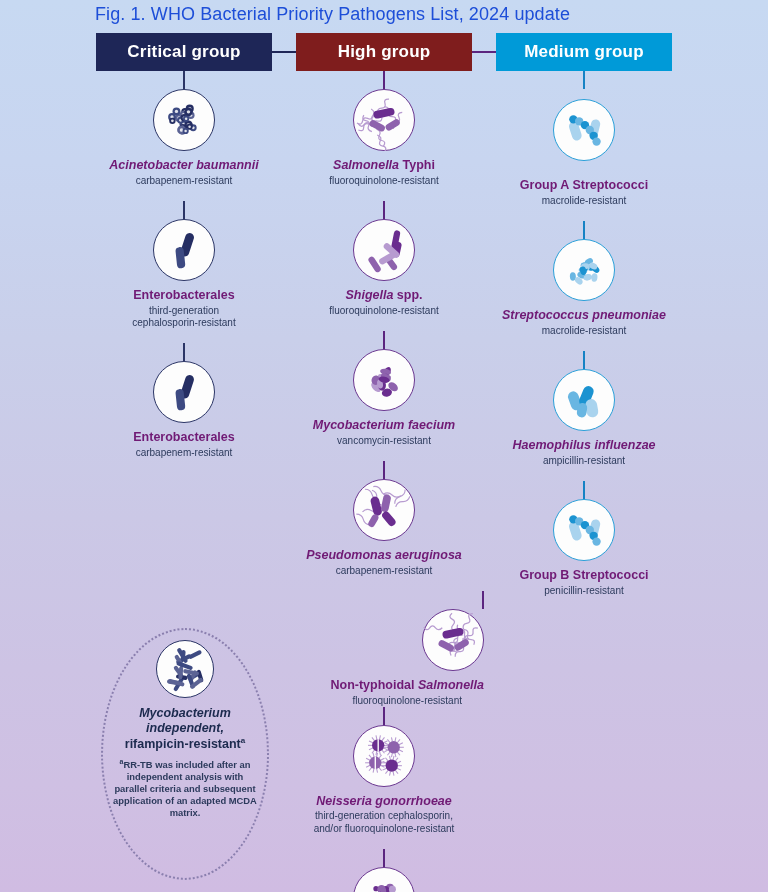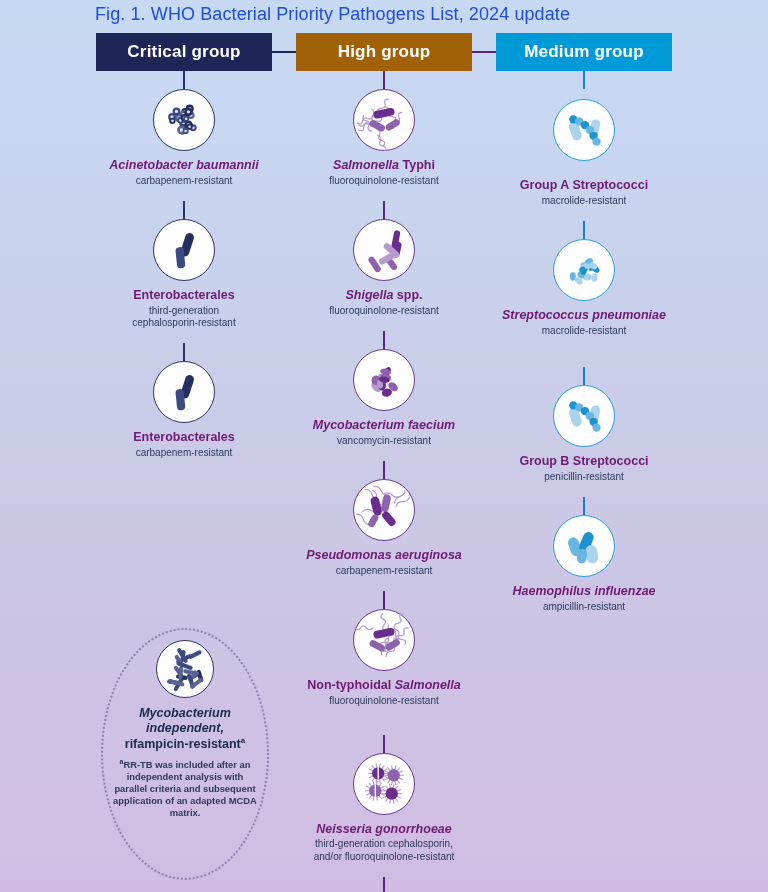--- a/index.html
+++ b/index.html
@@ -17,21 +17,21 @@
     font-size:18px;color:#1d4ed8;letter-spacing:.1px;
   }
 
   
   .hdr{
     position:absolute;top:33px;height:38px;
     display:flex;align-items:center;justify-content:center;
     color:#fff;font-weight:bold;font-size:17px;letter-spacing:.2px;
   }
   .hdr.critical{left:96px;width:176px;background:#1e2657;}
-  .hdr.high{left:296px;width:176px;background:#a16207;}
+  .hdr.high{left:296px;width:176px;background:#7f1d1d;}
   .hdr.medium{left:496px;width:176px;background:#009ad8;}
 
   .hdr-link{position:absolute;top:51px;height:2px;}
   .hdr-link.a{left:272px;width:24px;background:#1e2657;}
   .hdr-link.b{left:472px;width:24px;background:#5b257f;}
 
   
   .col{position:absolute;top:71px;width:200px;}
   .col.critical{left:84px;}
   .col.high{left:284px;}
@@ -270,21 +270,21 @@
             <rect x="29" y="15" width="8" height="18" rx="4" fill="#8e62ad" transform="rotate(12 33 24)"></rect>
             <rect x="32" y="31.5" width="8" height="17" rx="4" fill="#6a2d8f" transform="rotate(-40 36 40)"></rect>
             <rect x="16.5" y="35" width="7" height="14" rx="3.5" fill="#8e62ad" transform="rotate(30 20 42)"></rect>
           </svg>
         </div>
         <div class="labels">
           <div class="sp-name">Pseudomonas aeruginosa</div>
           <div class="sp-res">carbapenem-resistant</div>
         </div>
       </div>
-      <div class="node" style="margin-bottom: 28px;">
+      <div class="node" style="margin-bottom: 0; align-items: flex-end;">
         <div class="stem"></div>
         <div class="circle">
           <svg width="62" height="62" viewBox="0 0 62 62">
             <path d="M26.1 38.3 q4 -4 7 0 q3 4 6 0 q3 -4 6 1" fill="none" stroke="#b79bd0" stroke-width="1.3" transform="rotate(318 26.1 38.3)"></path>
             <path d="M41.5 28.8 q4 -4 7 0 q3 4 6 0 q3 -4 6 1" fill="none" stroke="#b79bd0" stroke-width="1.3" transform="rotate(132 41.5 28.8)"></path>
             <path d="M42.5 31.4 q4 -4 7 0 q3 4 6 0 q3 -4 6 1" fill="none" stroke="#b79bd0" stroke-width="1.3" transform="rotate(315 42.5 31.4)"></path>
             <path d="M41.9 20.1 q4 -4 7 0 q3 4 6 0 q3 -4 6 1" fill="none" stroke="#b79bd0" stroke-width="1.3" transform="rotate(297 41.9 20.1)"></path>
             <path d="M47.5 30.2 q4 -4 7 0 q3 4 6 0 q3 -4 6 1" fill="none" stroke="#b79bd0" stroke-width="1.3" transform="rotate(229 47.5 30.2)"></path>
             <path d="M32.3 22.2 q4 -4 7 0 q3 4 6 0 q3 -4 6 1" fill="none" stroke="#b79bd0" stroke-width="1.3" transform="rotate(260 32.3 22.2)"></path>
             <path d="M19.9 18.3 q4 -4 7 0 q3 4 6 0 q3 -4 6 1" fill="none" stroke="#b79bd0" stroke-width="1.3" transform="rotate(179 19.9 18.3)"></path>
@@ -420,21 +420,21 @@
             <circle cx="37" cy="31" r="4.3" fill="#69b6e2"></circle>
             <circle cx="41" cy="37" r="4.3" fill="#1b93d1"></circle>
             <circle cx="44" cy="43" r="4.3" fill="#69b6e2"></circle>
           </svg>
         </div>
         <div class="labels">
           <div class="sp-name upright">Group A Streptococci</div>
           <div class="sp-res">macrolide-resistant</div>
         </div>
       </div>
-      <div class="node" style="margin-bottom: 30px;">
+      <div class="node" style="margin-bottom: 14px;">
         <div class="stem"></div>
         <div class="circle">
           <svg width="62" height="62" viewBox="0 0 62 62">
             <ellipse cx="31.5" cy="27.7" rx="3.1" ry="4.4" fill="#1b93d1" transform="rotate(165 31.5 27.7)"></ellipse>
             <ellipse cx="29.8" cy="30.8" rx="3.1" ry="4.4" fill="#a9d3ee" transform="rotate(77 29.8 30.8)"></ellipse>
             <ellipse cx="30.6" cy="30.9" rx="3.1" ry="4.4" fill="#69b6e2" transform="rotate(149 30.6 30.9)"></ellipse>
             <ellipse cx="36.1" cy="22.3" rx="3.1" ry="4.4" fill="#69b6e2" transform="rotate(64 36.1 22.3)"></ellipse>
             <ellipse cx="38.5" cy="28.6" rx="3.1" ry="4.4" fill="#1b93d1" transform="rotate(81 38.5 28.6)"></ellipse>
             <ellipse cx="32.7" cy="28.2" rx="3.1" ry="4.4" fill="#a9d3ee" transform="rotate(111 32.7 28.2)"></ellipse>
             <ellipse cx="19.5" cy="37.7" rx="3.1" ry="4.4" fill="#69b6e2" transform="rotate(177 19.5 37.7)"></ellipse>
@@ -453,48 +453,48 @@
         </div>
         <div class="labels">
           <div class="sp-name">Streptococcus pneumoniae</div>
           <div class="sp-res">macrolide-resistant</div>
         </div>
       </div>
       <div class="node" style="margin-bottom: 14px;">
         <div class="stem"></div>
         <div class="circle">
           <svg width="62" height="62" viewBox="0 0 62 62">
+            <rect x="16" y="22" width="11" height="20" rx="5.5" fill="#69b6e2" transform="rotate(-20 21 32)"></rect>
+            <rect x="28" y="16" width="11" height="22" rx="5.5" fill="#1b93d1" transform="rotate(22 33 27)"></rect>
+            <rect x="33" y="30" width="12" height="19" rx="6" fill="#a9d3ee" transform="rotate(-10 39 39)"></rect>
+            <rect x="24" y="34" width="10" height="15" rx="5" fill="#69b6e2" transform="rotate(8 29 41)"></rect>
+          </svg>
+        </div>
+        <div class="labels">
+          <div class="sp-name">Haemophilus influenzae</div>
+          <div class="sp-res">ampicillin-resistant</div>
+        </div>
+      </div>
+      <div class="node" style="margin-bottom: 14px;">
+        <div class="stem"></div>
+        <div class="circle">
+          <svg width="62" height="62" viewBox="0 0 62 62">
             <rect x="17" y="22" width="10" height="20" rx="5" fill="#a9d3ee" transform="rotate(-18 22 32)"></rect>
             <rect x="37" y="20" width="9.5" height="19" rx="4.7" fill="#a9d3ee" transform="rotate(14 42 30)"></rect>
             <circle cx="20" cy="20" r="4.3" fill="#1b93d1"></circle>
             <circle cx="26" cy="22" r="4.3" fill="#69b6e2"></circle>
             <circle cx="32" cy="26" r="4.3" fill="#1b93d1"></circle>
             <circle cx="37" cy="31" r="4.3" fill="#69b6e2"></circle>
             <circle cx="41" cy="37" r="4.3" fill="#1b93d1"></circle>
             <circle cx="44" cy="43" r="4.3" fill="#69b6e2"></circle>
           </svg>
         </div>
         <div class="labels">
           <div class="sp-name upright">Group B Streptococci</div>
           <div class="sp-res">penicillin-resistant</div>
-        </div>
-      </div>
-      <div class="node" style="margin-bottom: 14px;">
-        <div class="stem"></div>
-        <div class="circle">
-          <svg width="62" height="62" viewBox="0 0 62 62">
-            <rect x="16" y="22" width="11" height="20" rx="5.5" fill="#69b6e2" transform="rotate(-20 21 32)"></rect>
-            <rect x="28" y="16" width="11" height="22" rx="5.5" fill="#1b93d1" transform="rotate(22 33 27)"></rect>
-            <rect x="33" y="30" width="12" height="19" rx="6" fill="#a9d3ee" transform="rotate(-10 39 39)"></rect>
-            <rect x="24" y="34" width="10" height="15" rx="5" fill="#69b6e2" transform="rotate(8 29 41)"></rect>
-          </svg>
-        </div>
-        <div class="labels">
-          <div class="sp-name">Haemophilus influenzae</div>
-          <div class="sp-res">ampicillin-resistant</div>
         </div>
       </div>
     </div>
 
   <div class="tb-callout">
     <div class="tb-circle">
         <svg width="58" height="58" viewBox="0 0 62 62">
           <rect x="21.4" y="26.7" width="4.6" height="14.0" rx="2.3" fill="#5b6394" transform="rotate(144 23.7 33.7)"></rect>
           <rect x="17.1" y="37.4" width="4.6" height="16.9" rx="2.3" fill="#5b6394" transform="rotate(99 19.4 45.9)"></rect>
           <rect x="39.5" y="32.1" width="4.6" height="13.0" rx="2.3" fill="#3d4a82" transform="rotate(60 41.8 38.5)"></rect>

